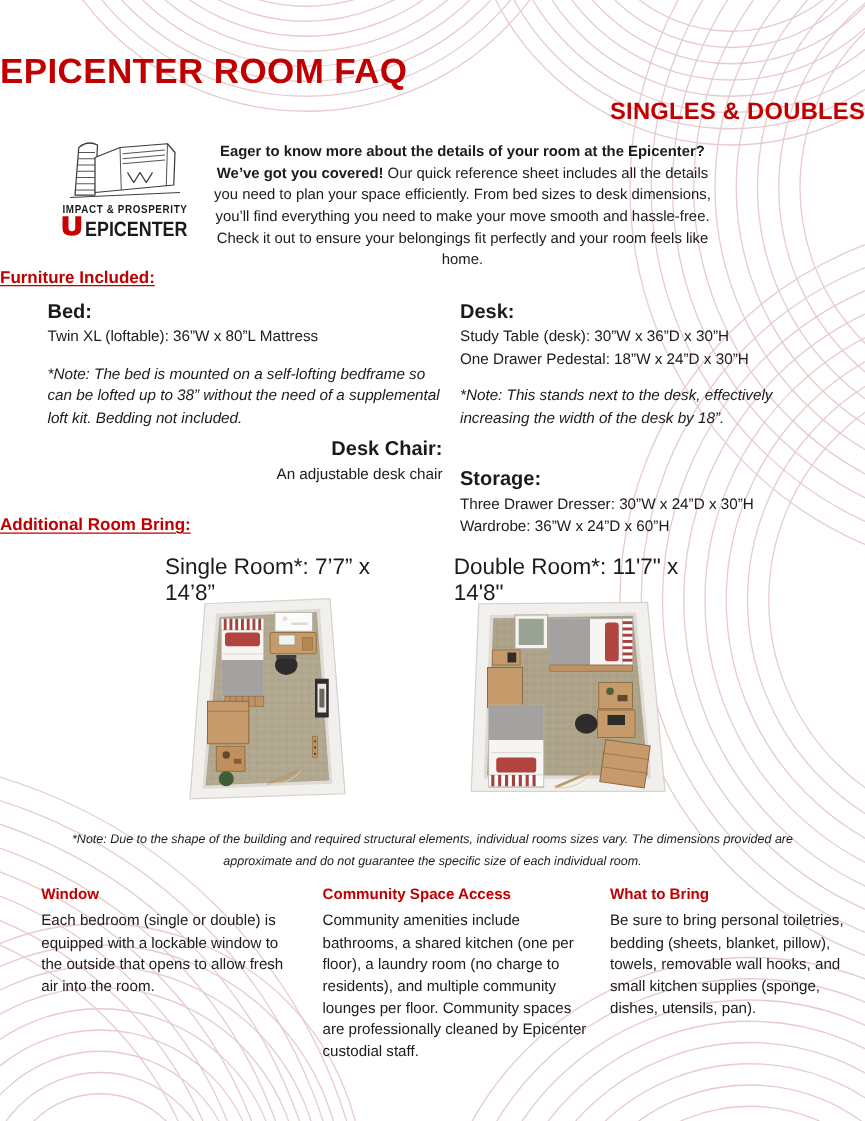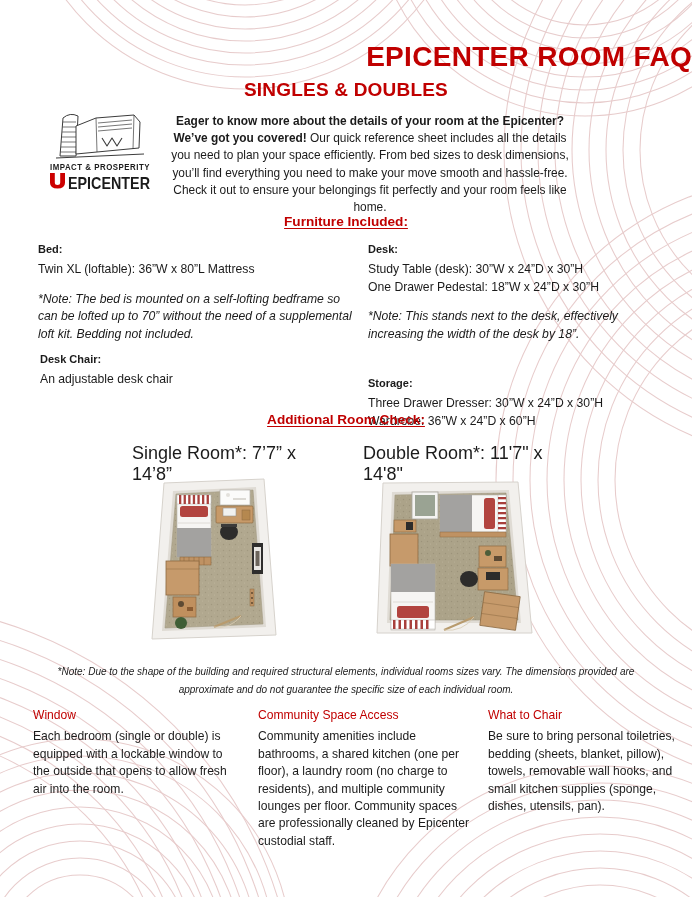--- a/index.html
+++ b/index.html
@@ -10,66 +10,66 @@
   html,body{margin:0;padding:0;background:#9a9a9a;}
   .page{
     position:relative;width:692px;height:897px;margin:0 auto;
     background:#ffffff;overflow:hidden;
     font-family:"Liberation Sans",sans-serif;color:var(--ink);
   }
   .bg-pattern{position:absolute;left:0;top:0;z-index:0;}
   .layer{position:absolute;z-index:1;}
 
   .title{
-    top:41px;left:0;right:0;text-align:right;
+    top:41px;left:0;right:0;text-align:left;
     color:var(--accent);font-weight:bold;font-size:28px;letter-spacing:.3px;
   }
   .subtitle{
-    top:79px;left:0;right:0;text-align:center;
+    top:79px;left:0;right:0;text-align:right;
     color:var(--accent);font-weight:bold;font-size:19px;letter-spacing:.2px;
   }
   .logo{left:40px;top:110px;width:118px;height:86px;}
   .intro{
     left:167px;top:113px;width:406px;
     font-size:11.9px;line-height:17.2px;text-align:center;
   }
   .intro .lead{font-weight:bold;}
 
   .sec-head{
-    left:0;right:0;text-align:center;color:var(--accent);
+    left:0;right:0;text-align:left;color:var(--accent);
     font-weight:bold;font-size:13.6px;
   }
   .sec-head .u{text-decoration:underline;text-underline-offset:2px;text-decoration-thickness:1.2px;}
   #furn-head{top:214px;}
   #addl-head{top:412px;}
 
   .furn{font-size:12.2px;line-height:17.4px;}
-  .furn h3{font-size:11px;margin:0 0 3px 0;font-weight:bold;}
+  .furn h3{font-size:16px;margin:0 0 3px 0;font-weight:bold;}
   .furn p{margin:0;}
   .furn .note{margin-top:12px;font-style:italic;}
   .furn .note .uline{}
   #furn-bed{left:38px;top:241px;width:324px;}
   #furn-desk{left:368px;top:241px;width:302px;}
-  #furn-chair{left:40px;top:351px;width:324px;}
+  #furn-chair{left:30px;top:351px;width:324px;text-align:right;}
   #furn-storage{left:368px;top:351px;width:302px;margin-top:24px;}
 
   .room-label{top:443px;font-size:18px;text-align:left;}
   #label-single{left:132px;width:180px;}
   #label-double{left:363px;width:184px;}
 
   #fp-single{left:150px;top:477px;}
   #fp-double{left:366px;top:468px;}
 
   .size-note{
     left:56px;top:663px;width:580px;text-align:center;
     font-style:italic;font-size:10px;line-height:17.5px;
   }
 
   .info-col{top:707px;font-size:12.1px;line-height:17.4px;}
-  .info-col h4{margin:0 0 4px 0;font-size:12.1px;color:var(--accent);font-weight:normal;}
+  .info-col h4{margin:0 0 4px 0;font-size:12.1px;color:var(--accent);font-weight:bold;}
   .info-col p{margin:0;}
   #col-window{left:33px;width:202px;}
   #col-community{left:258px;width:214px;}
   #col-bring{left:488px;width:198px;}
 
   .rings{fill:none;stroke:var(--pattern);stroke-width:1.05;opacity:.55;}
 </style>
 </head>
 <body>
 
@@ -167,43 +167,43 @@
     <span class="lead">Eager to know more about the details of your room at the Epicenter? We’ve got you covered!</span><span> Our quick reference sheet includes all the details you need to plan your space efficiently. From bed sizes to desk dimensions, you’ll find everything you need to make your move smooth and hassle-free. Check it out to ensure your belongings fit perfectly and your room feels like home.</span>
   </div>
 
   <div class="layer sec-head" id="furn-head">
     <span class="u">Furniture Included:</span>
   </div>
 
   <div class="layer furn" id="furn-bed">
     <h3>Bed:</h3>
     <p>Twin XL (loftable): 36”W x 80”L Mattress</p>
-    <p class="note"><span>*Note: The bed is mounted on a self-lofting bedframe so can be lofted up to 70” </span><span class="uline">without</span><span> the need of a supplemental loft kit. Bedding not included.</span></p>
+    <p class="note"><span>*Note: The bed is mounted on a self-lofting bedframe so can be lofted up to 38” </span><span class="uline">without</span><span> the need of a supplemental loft kit. Bedding not included.</span></p>
   </div>
 
   <div class="layer furn" id="furn-desk">
     <h3>Desk:</h3>
-    <p>Study Table (desk): 30”W x 24”D x 30”H</p>
+    <p>Study Table (desk): 30”W x 36”D x 30”H</p>
     <p>One Drawer Pedestal: 18”W x 24”D x 30”H</p>
     <p class="note">*Note: This stands next to the desk, effectively increasing the width of the desk by 18”.</p>
   </div>
 
   <div class="layer furn" id="furn-chair">
     <h3>Desk Chair:</h3>
     <p>An adjustable desk chair</p>
   </div>
 
   <div class="layer furn" id="furn-storage">
     <h3>Storage:</h3>
     <p>Three Drawer Dresser: 30”W x 24”D x 30”H</p>
     <p>Wardrobe: 36”W x 24”D x 60”H</p>
   </div>
 
   <div class="layer sec-head" id="addl-head">
-    <span class="u">Additional Room Check:</span>
+    <span class="u">Additional Room Bring:</span>
   </div>
 
   <div class="layer room-label" id="label-single">Single Room*: 7’7” x 14’8”</div>
   <div class="layer room-label" id="label-double">Double Room*: 11'7" x 14'8"</div>
 
   <svg class="layer" id="fp-single" width="132" height="164" viewBox="0 0 132 164">
     <defs>
       <pattern id="carpetA" width="6" height="6" patternUnits="userSpaceOnUse">
         <rect width="6" height="6" fill="#b1a88f"></rect>
         <circle cx="1.5" cy="1.5" r="0.7" fill="#a1987f"></circle>
@@ -354,17 +354,17 @@
 
   <div class="layer info-col" id="col-window">
     <h4>Window</h4>
     <p>Each bedroom (single or double) is equipped with a lockable window to the outside that opens to allow fresh air into the room.</p>
   </div>
   <div class="layer info-col" id="col-community">
     <h4>Community Space Access</h4>
     <p>Community amenities include bathrooms, a shared kitchen (one per floor), a laundry room (no charge to residents), and multiple community lounges per floor. Community spaces are professionally cleaned by Epicenter custodial staff.</p>
   </div>
   <div class="layer info-col" id="col-bring">
-    <h4>What to Chair</h4>
+    <h4>What to Bring</h4>
     <p>Be sure to bring personal toiletries, bedding (sheets, blanket, pillow), towels, removable wall hooks, and small kitchen supplies (sponge, dishes, utensils, pan).</p>
   </div>
 
 </div>
 
 </body></html>

